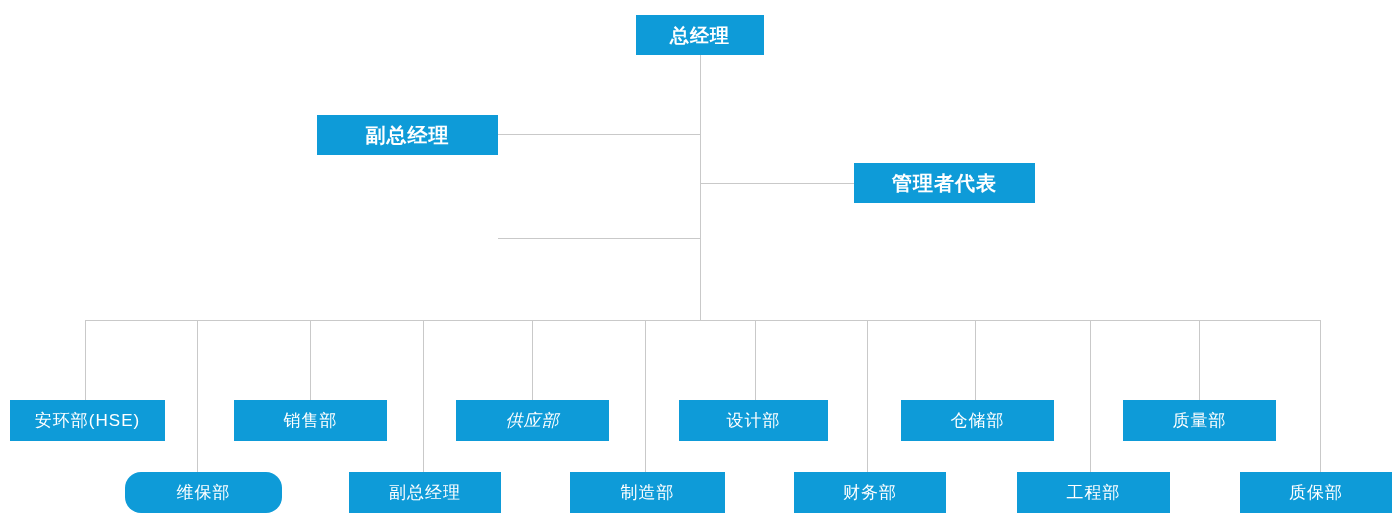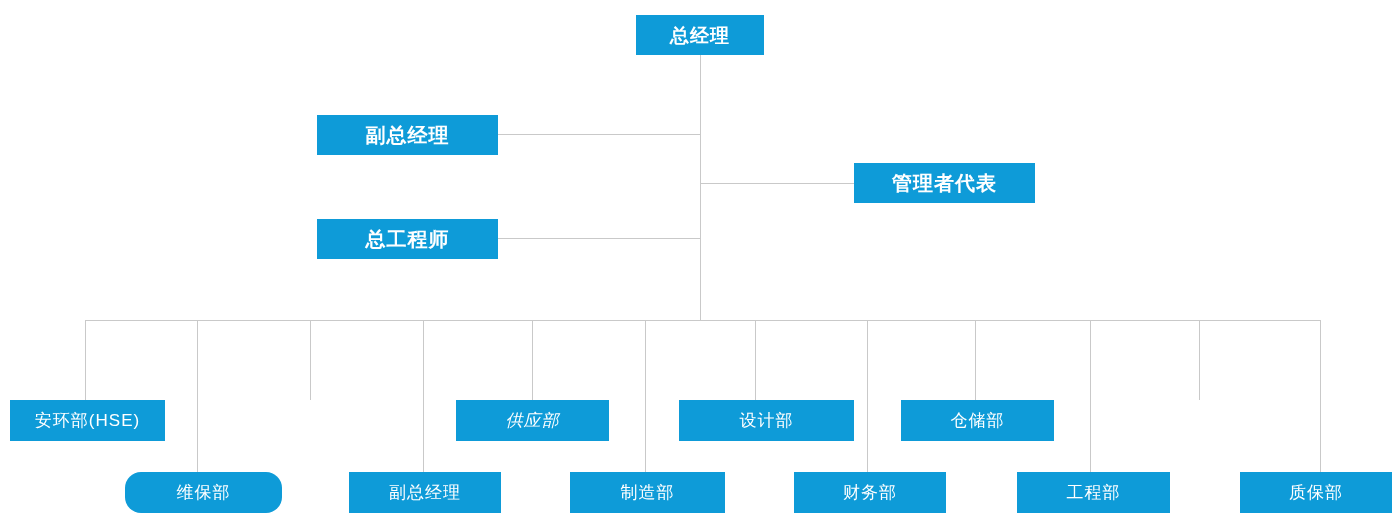--- a/index.html
+++ b/index.html
@@ -78,31 +78,32 @@
   <div class="connector v" style="left:867px; top:320px; height:152px;"></div>
   <div class="connector v" style="left:1090px; top:320px; height:152px;"></div>
   <div class="connector v" style="left:1320px; top:320px; height:152px;"></div>
 
   <div class="node level-1" style="left:636px; top:15px; width:128px; height:40px;">总经理</div>
 
   <div class="node level-2" style="left:317px; top:115px; width:181px; height:40px;">副总经理</div>
 
   <div class="node level-2" style="left:854px; top:163px; width:181px; height:40px;text-align:center;">管理者代表</div>
 
-  <div class="node level-2" style="left:317px; top:219px; width:181px; height:40px;">总工程师</div>
 
   <div class="node level-3" style="left:10px; top:400px; width:155px; height:41px;">安环部(HSE)</div>
 
+  <div class="node level-3" style="left:234px; top:400px; width:153px; height:41px;">销售部</div>
 
   <div class="node level-3" style="left:456px; top:400px; width:153px; height:41px;font-style:italic;">供应部</div>
 
-  <div class="node level-3" style="left:679px; top:400px; width:175px; height:41px;">设计部</div>
+  <div class="node level-3" style="left:679px; top:400px; width:149px; height:41px;">设计部</div>
 
   <div class="node level-3" style="left:901px; top:400px; width:153px; height:41px;">仓储部</div>
 
+  <div class="node level-3" style="left:1123px; top:400px; width:153px; height:41px;">质量部</div>
 
   <div class="node level-3" style="left:125px; top:472px; width:157px; height:41px;border-radius:16px;">维保部</div>
 
   <div class="node level-3" style="left:349px; top:472px; width:152px; height:41px;">副总经理</div>
 
   <div class="node level-3" style="left:570px; top:472px; width:155px; height:41px;">制造部</div>
 
   <div class="node level-3" style="left:794px; top:472px; width:152px; height:41px;text-align:center;">财务部</div>
 
   <div class="node level-3" style="left:1017px; top:472px; width:153px; height:41px;">工程部</div>

